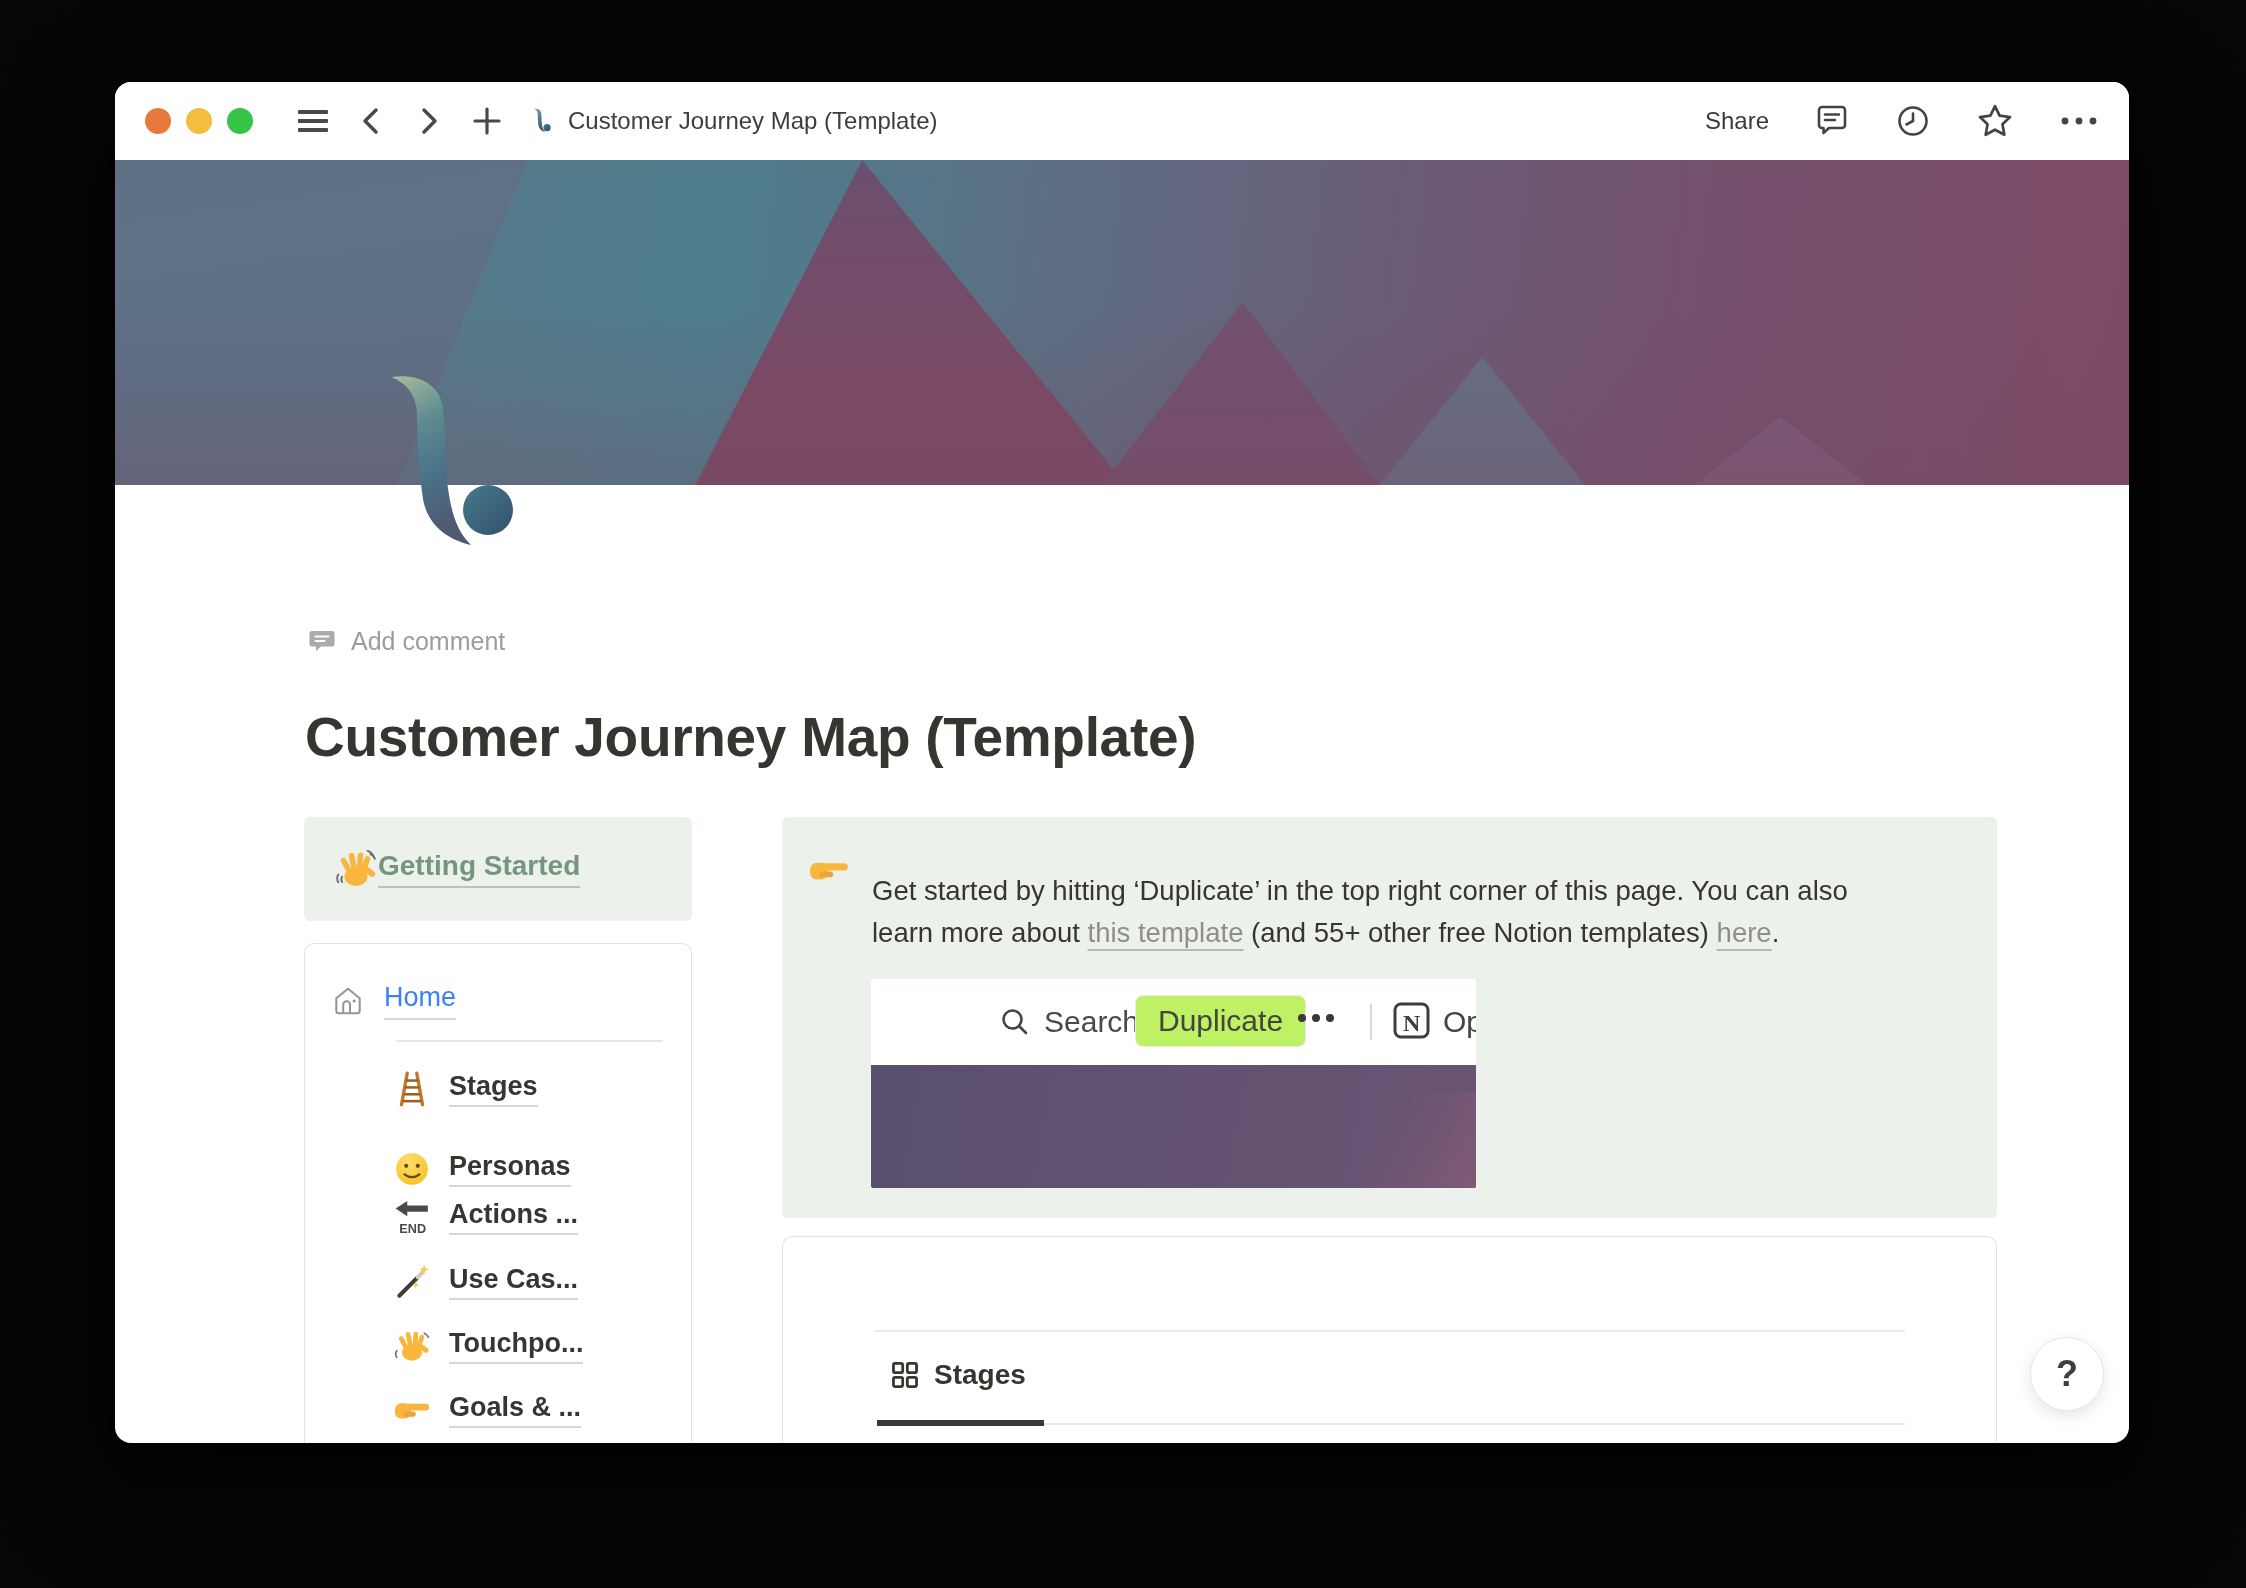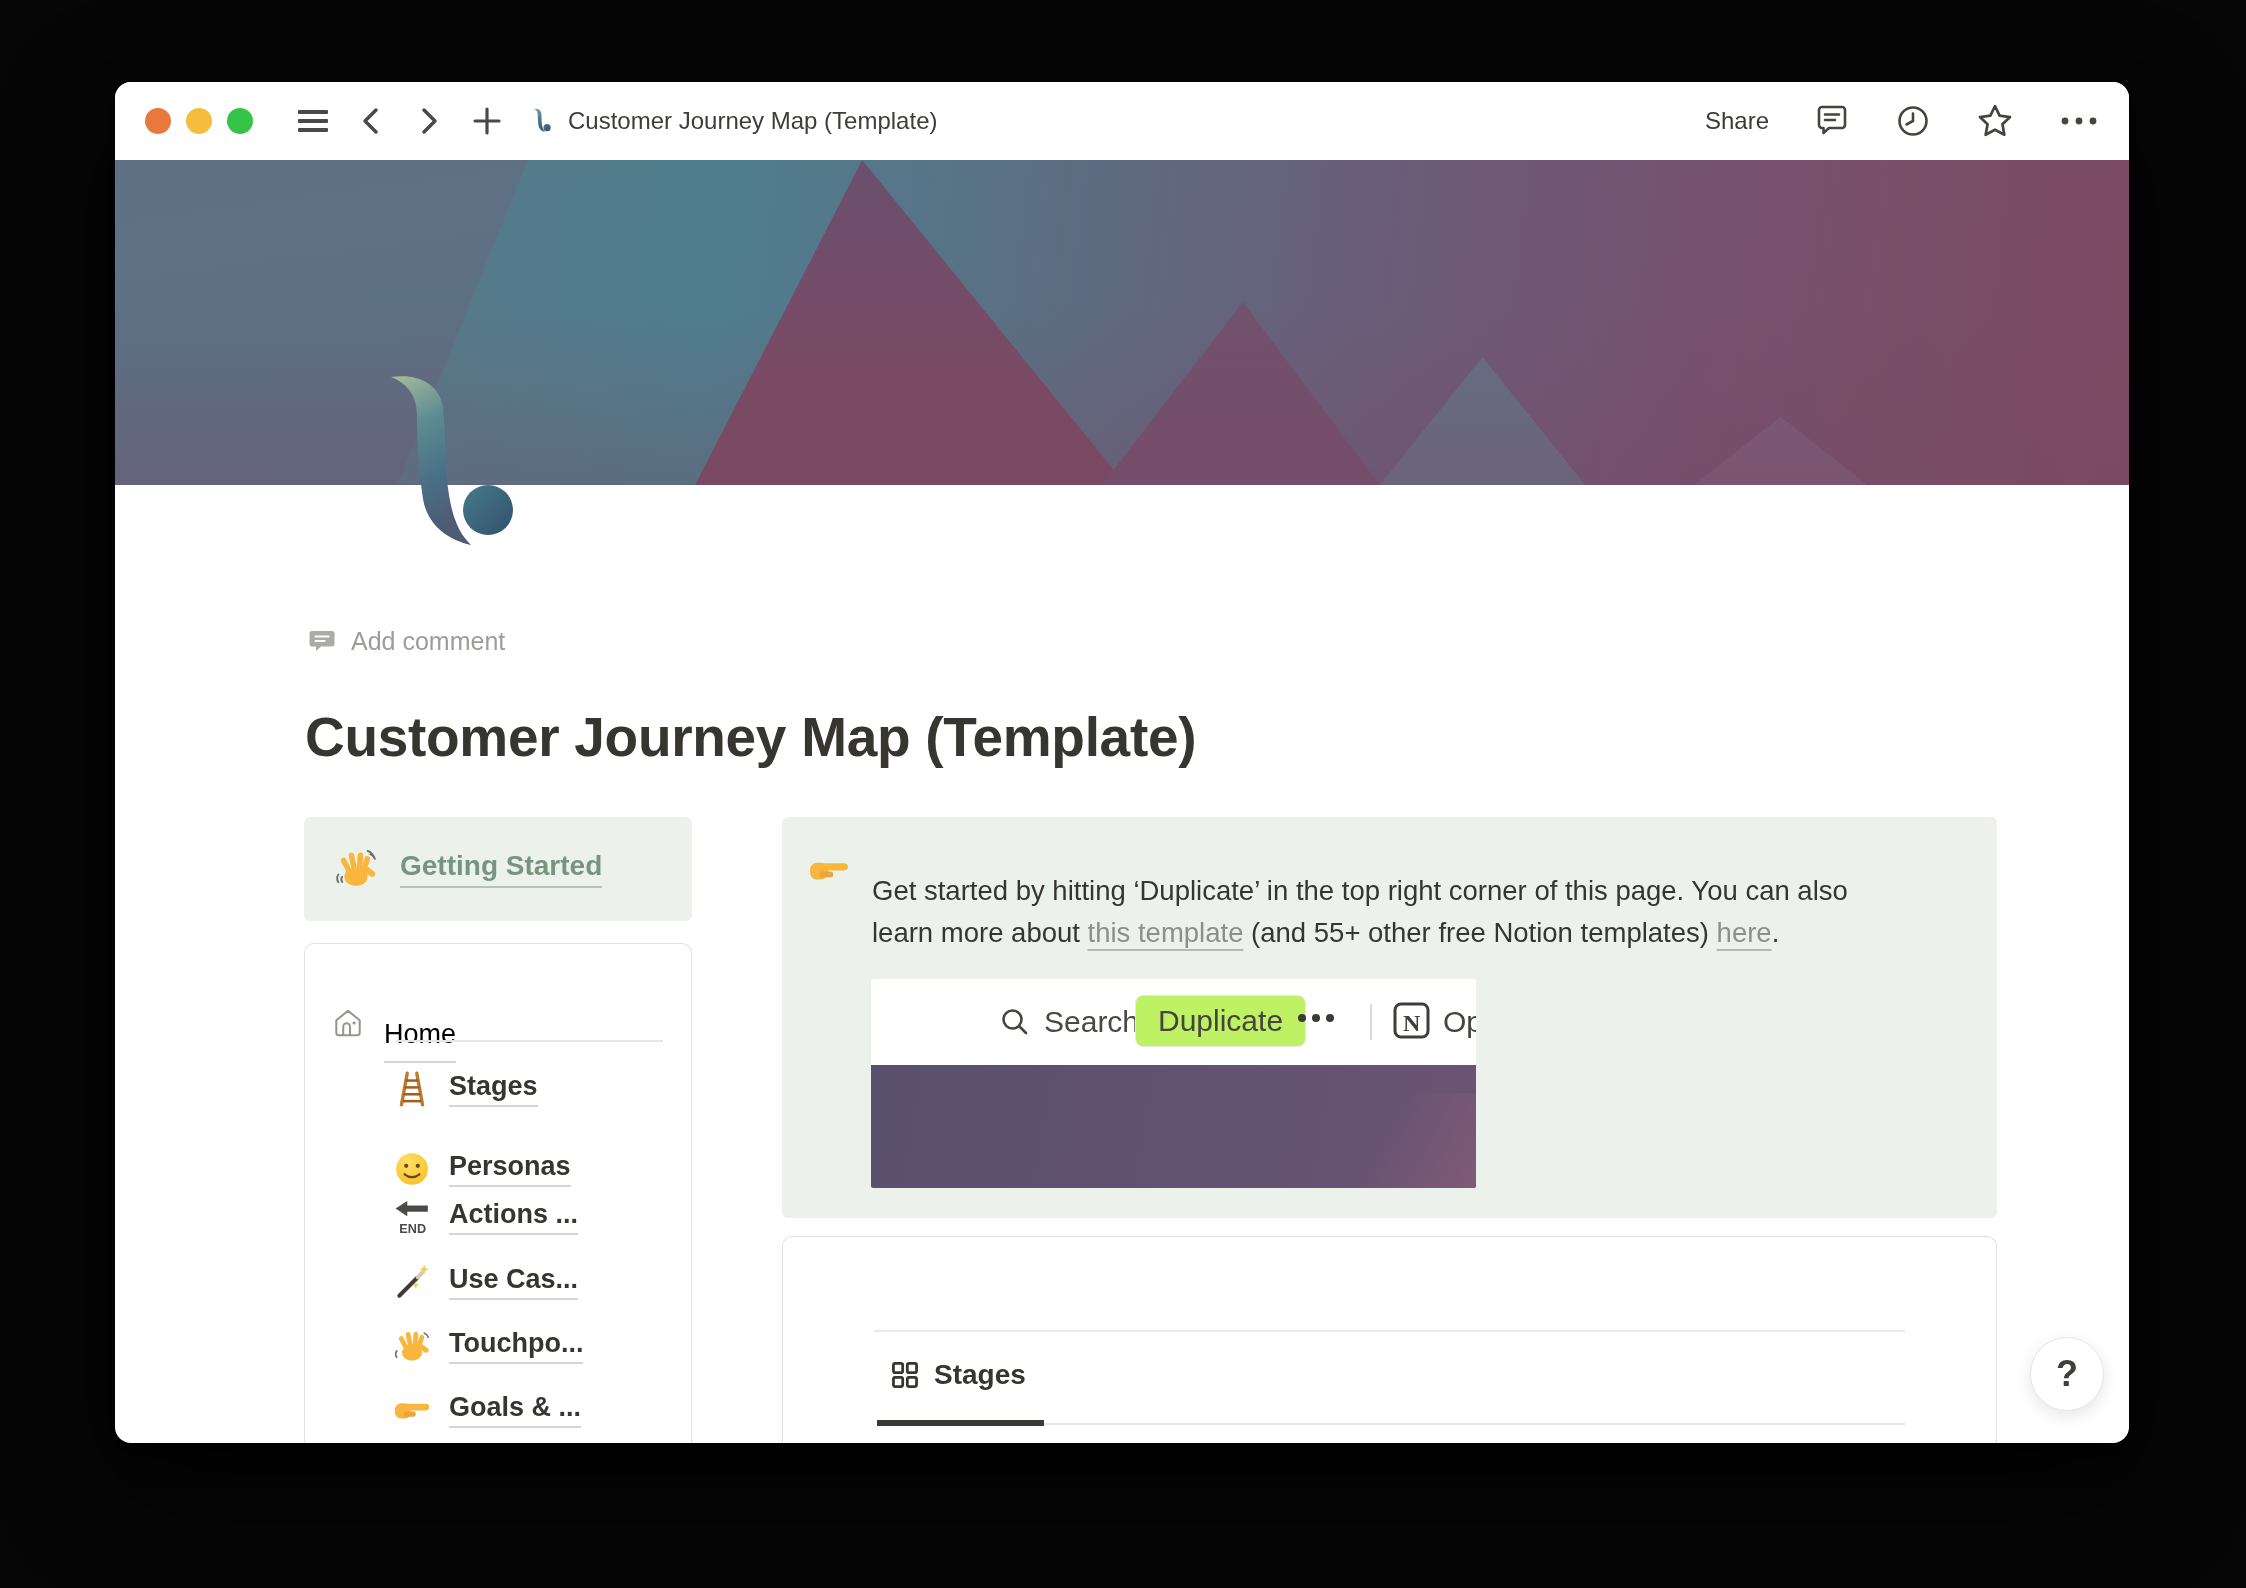--- a/index.html
+++ b/index.html
@@ -32,25 +32,25 @@
   .tri1{clip-path:polygon(37.1% 0,50.2% 100%,28.8% 100%);background:linear-gradient(180deg,#6a4f6f 0%,#7b4a65 70%);}
   .tri2{clip-path:polygon(56% 43.7%,62.8% 100%,49% 100%);background:linear-gradient(180deg,#6f5371,#744f6c);}
   .tri3{clip-path:polygon(67.9% 60.6%,73% 100%,62.8% 100%);background:linear-gradient(180deg,#5e7083,#686f85);}
   .tri4{clip-path:polygon(82.7% 79%,87% 100%,78.4% 100%);background:linear-gradient(180deg,#7b6080,#7d5a76);}
   .shade{background:linear-gradient(180deg,rgba(120,74,100,0) 45%,rgba(118,72,98,.30) 100%);}
   .page-logo{position:absolute;left:268px;top:291px;width:138px;height:190px;z-index:4;}
   
   .add-comment{position:absolute;left:193px;top:545px;display:flex;gap:15px;color:#9d9c99;font-size:25px;cursor:pointer;}
   .page-title{position:absolute;left:190px;top:586px;font-size:55px;font-weight:700;color:#37352f;letter-spacing:-.3px;}
   
-  .gs-callout{position:absolute;left:189px;top:735px;width:388px;height:104px;background:#ecf1ec;border-radius:6px;display:flex;align-items:center;gap:22px;padding:0 30px;box-sizing:border-box;}
+  .gs-callout{position:absolute;left:189px;top:735px;width:388px;height:104px;background:#ecf1ec;border-radius:6px;display:flex;align-items:center;padding:0 30px;box-sizing:border-box;}
   .gs-label{font-size:28px;font-weight:700;color:#76957f;border-bottom:2.5px solid #b7c4b8;padding-bottom:4px;cursor:pointer;}
   .nav-card{position:absolute;left:189px;top:861px;width:388px;height:500px;background:#fff;border:1.5px solid #e3e1dd;border-bottom:none;border-radius:10px 10px 0 0;box-sizing:border-box;}
   .home-row{position:absolute;left:26px;top:38px;display:flex;align-items:center;gap:19px;}
-  .home-label{font-size:27px;font-weight:500;color:#000000;border-bottom:2px solid #d8d6d1;padding-bottom:11px;cursor:pointer;margin-top:37px;}
+  .home-label{font-size:27px;font-weight:500;color:#3b82f6;border-bottom:2px solid #d8d6d1;padding-bottom:5px;cursor:pointer;}
   .nav-divider{position:absolute;left:91px;right:28px;top:96px;height:1.5px;background:#e8e6e3;}
   .nav-item{position:absolute;left:88px;display:flex;align-items:center;gap:18px;height:48px;}
   .nav-item .lbl{font-size:27px;font-weight:600;color:#37352f;border-bottom:2px solid #d8d6d1;padding-bottom:3px;cursor:pointer;white-space:nowrap;}
   
   .main-callout{position:absolute;left:667px;top:735px;width:1215px;height:401px;background:#ecf1ec;border-radius:6px;}
   .mc-emoji{position:absolute;left:26px;top:32px;}
   .mc-text{position:absolute;left:90px;top:25px;width:1030px;font-size:27.5px;line-height:42px;color:#37352f;}
   .glink{color:#8f8e8a;text-decoration:underline;text-decoration-color:#b9b7b2;text-decoration-thickness:2px;text-underline-offset:7px;cursor:pointer;}
   .shot{position:absolute;left:89px;top:162px;width:605px;height:209px;background:#fff;overflow:hidden;border-radius:2px;}
   .shot-search{position:absolute;left:128px;top:0;height:86px;display:flex;align-items:center;gap:13px;font-size:30px;color:#4a4a44;}

